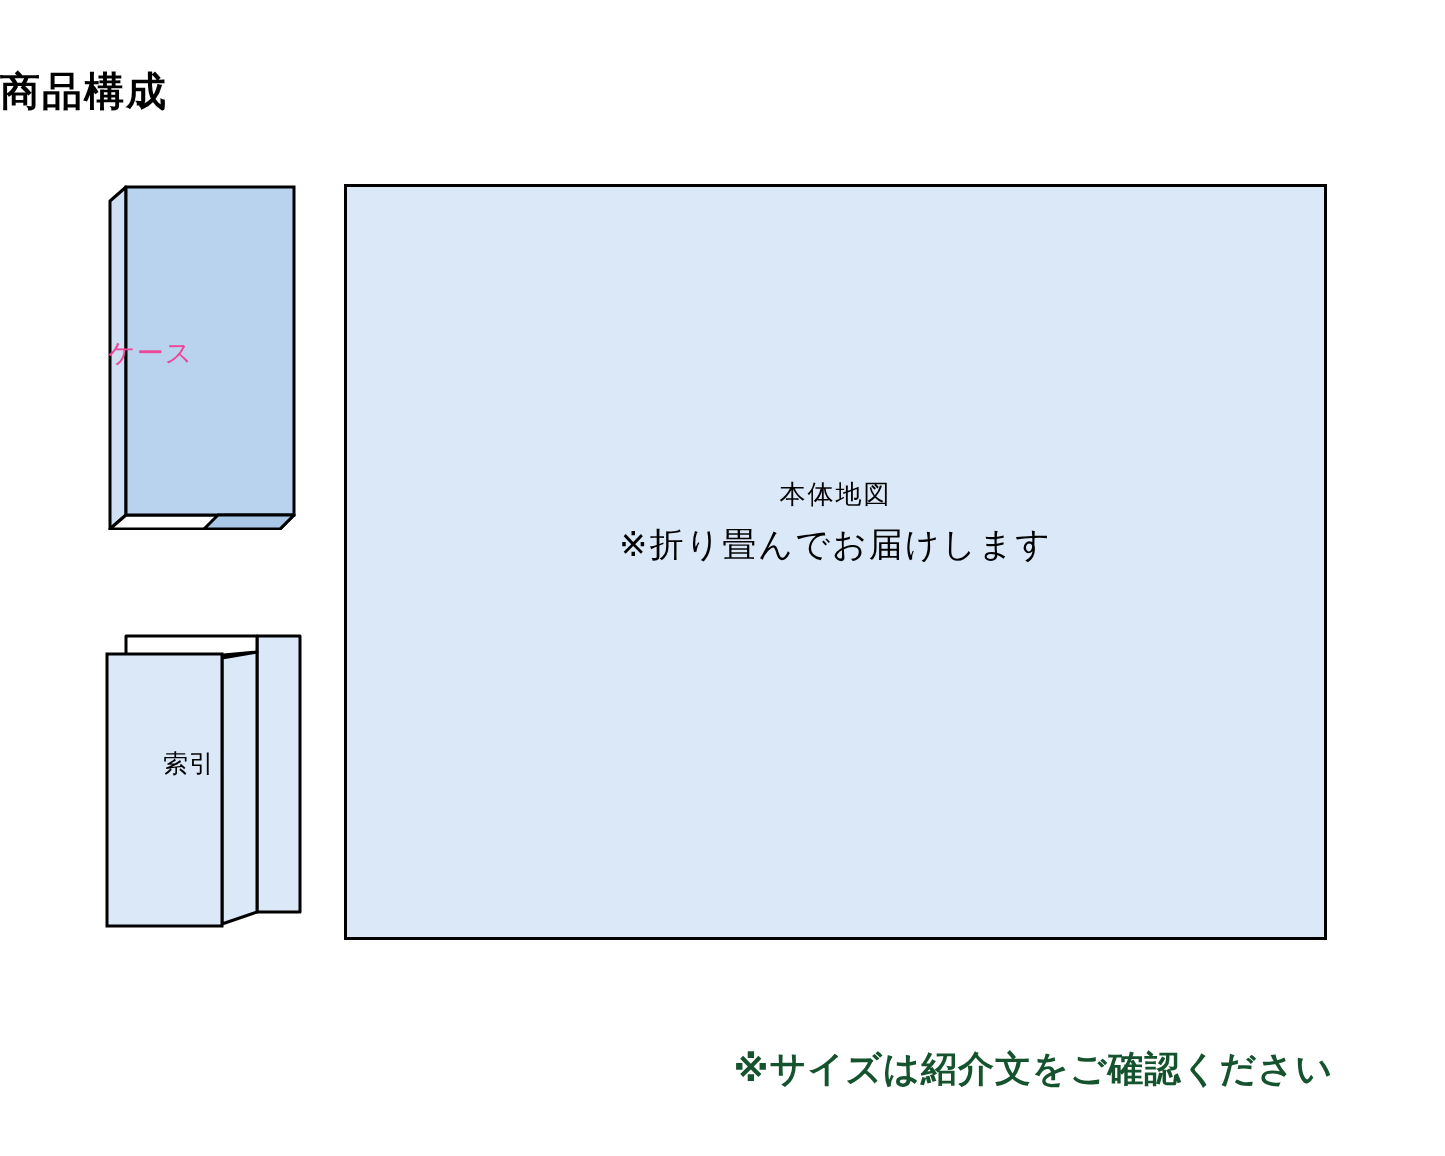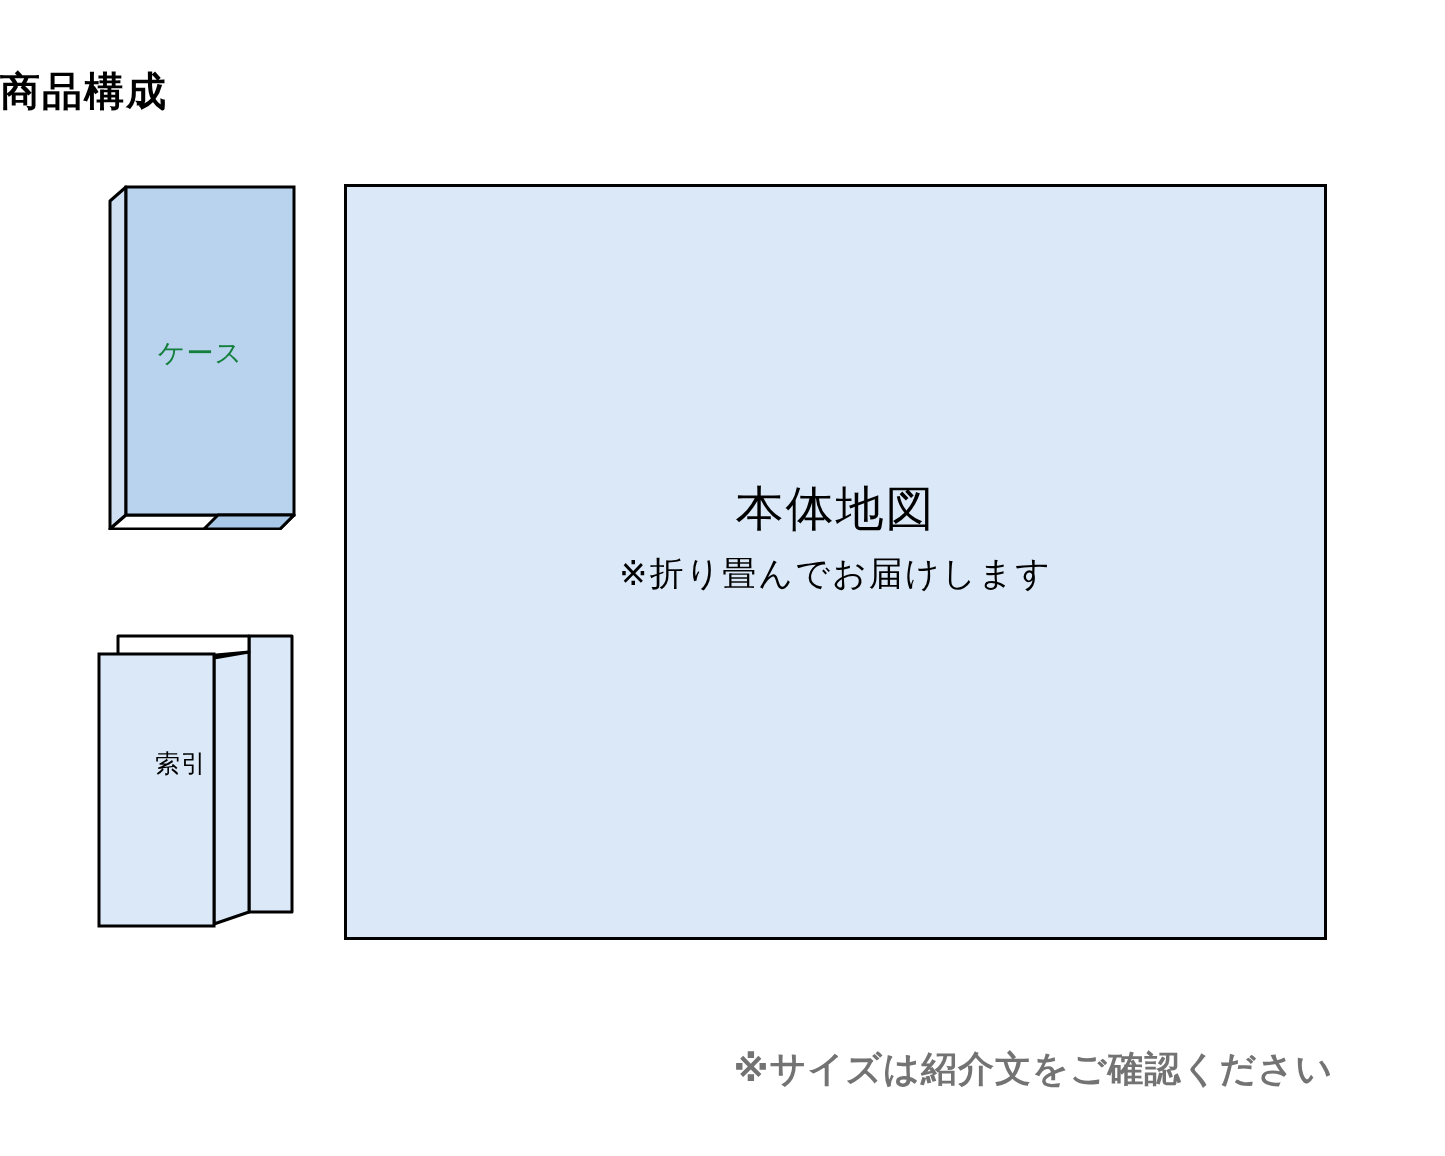--- a/index.html
+++ b/index.html
@@ -37,32 +37,31 @@
     top: 185px;
     width: 190px;
     height: 345px;
   }
   .case-wrap svg { display: block; }
   .case-label {
     position: absolute;
     left: 0;
     top: 150px;
     width: 185px;
-    text-align: center;
     font-size: 27px;
     font-weight: normal;
     letter-spacing: 1px;
-    color: #15803d;
+    color: #ec4899;
     pointer-events: none;
   }
 
   
   .index-wrap {
     position: absolute;
-    left: 96px;
+    left: 104px;
     top: 614px;
     width: 200px;
     height: 320px;
   }
   .index-wrap svg { display: block; }
   .index-label {
     position: absolute;
     left: 10px;
     top: 133px;
     width: 150px;
@@ -85,21 +84,21 @@
     box-sizing: border-box;
   }
   .map-text {
     position: absolute;
     left: 0;
     top: 290px;
     width: 100%;
     text-align: center;
   }
   .map-title {
-    font-size: 48px;
+    font-size: 26px;
     font-weight: normal;
     letter-spacing: 2px;
     color: #000;
     display: block;
   }
   .map-note {
     display: block;
     margin-top: 10px;
     font-size: 34px;
     letter-spacing: 2px;
@@ -107,21 +106,21 @@
   }
 
   
   .footer-note {
     position: absolute;
     right: 112px;
     bottom: 62px;
     font-size: 36px;
     font-weight: bold;
     letter-spacing: 1px;
-    color: #737373;
+    color: #14532d;
     white-space: nowrap;
   }
 </style>
 </head>
 <body>
 
 <div class="page-title">商品構成</div>
 
 <div class="case-wrap">
   <svg width="190" height="345" viewBox="0 0 190 345" xmlns="http://www.w3.org/2000/svg">

